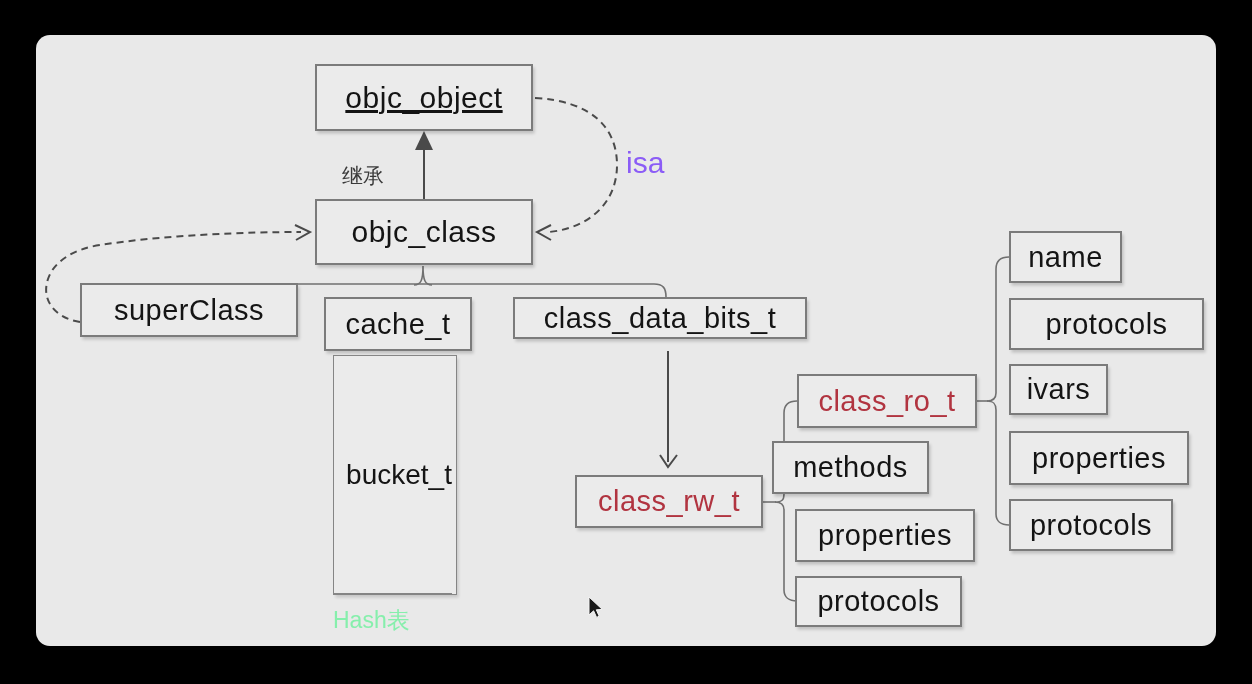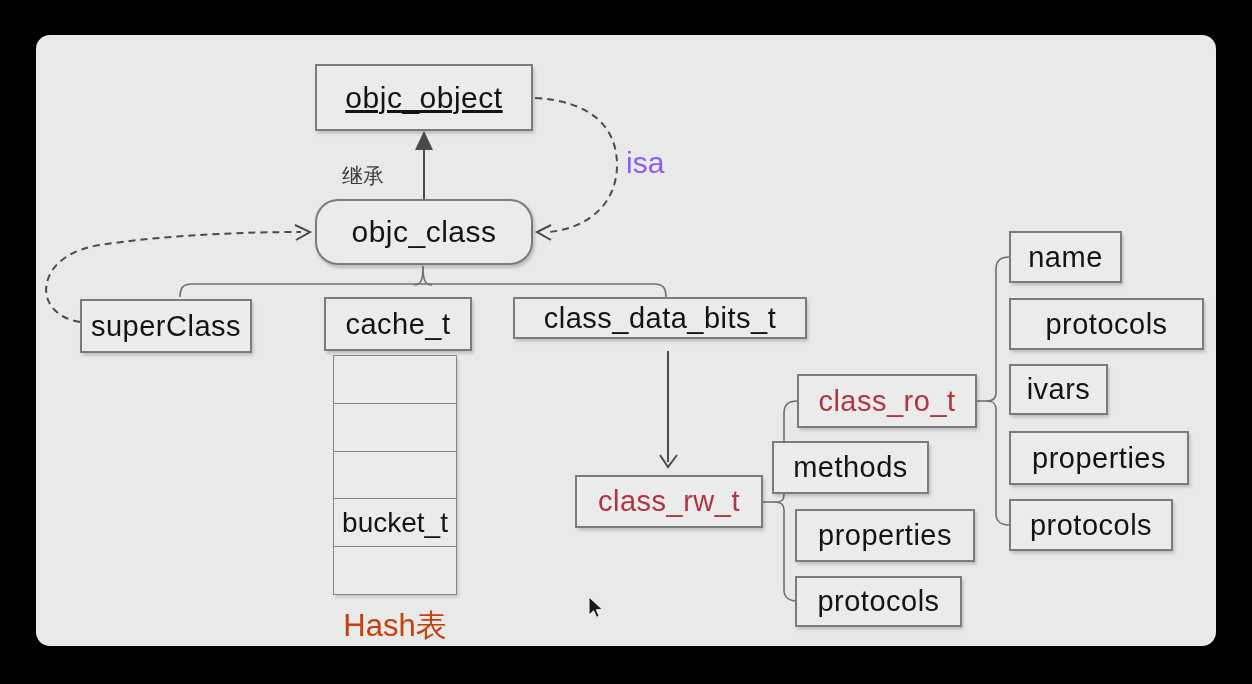--- a/index.html
+++ b/index.html
@@ -16,52 +16,52 @@
   .node{
     position:absolute;box-sizing:border-box;
     background:var(--box-bg,#ebebeb);
     border:2px solid var(--box-border,#7b7b7b);
     display:flex;align-items:center;justify-content:center;
     font-size:29px;color:#141414;letter-spacing:.5px;
     box-shadow:1.5px 2.5px 3px rgba(0,0,0,.18);
   }
   .node.red{color:var(--accent-red,#b13440);}
   #node-objc-object{left:315px;top:64px;width:218px;height:67px;font-size:30px;text-decoration:underline;}
-  #node-objc-class{left:315px;top:199px;width:218px;height:66px;font-size:30px;border-radius:23px;}
-  #node-superclass{left:80px;top:299px;width:172px;height:54px;}
+  #node-objc-class{left:315px;top:199px;width:218px;height:66px;font-size:30px;}
+  #node-superclass{left:80px;top:283px;width:218px;height:54px;}
   #node-cache-t{left:324px;top:297px;width:148px;height:54px;}
   #node-class-data-bits-t{left:513px;top:297px;width:294px;height:42px;}
   #node-class-rw-t{left:575px;top:475px;width:188px;height:53px;}
   #node-class-ro-t{left:797px;top:374px;width:180px;height:54px;}
   #node-methods{left:772px;top:441px;width:157px;height:53px;}
   #node-properties-rw{left:795px;top:509px;width:180px;height:53px;}
   #node-protocols-rw{left:795px;top:576px;width:167px;height:51px;}
   #node-name{left:1009px;top:231px;width:113px;height:52px;}
   #node-methodlist{left:1009px;top:298px;width:195px;height:52px;}
   #node-ivars{left:1009px;top:364px;width:99px;height:51px;}
   #node-properties-ro{left:1009px;top:431px;width:180px;height:54px;}
   #node-protocols-ro{left:1009px;top:499px;width:164px;height:52px;}
 
   #cache-table{
     position:absolute;left:333px;top:355px;width:124px;height:240px;
     box-sizing:border-box;border:1.5px solid #858585;
-    display:flex;flex-direction:column;background:var(--box-bg,#ebebeb);
+    display:flex;flex-direction:row;background:var(--box-bg,#ebebeb);
     box-shadow:1.5px 2.5px 3px rgba(0,0,0,.15);
   }
   #cache-table .row{
     flex:1;box-sizing:border-box;border-bottom:1.5px solid #858585;
     display:flex;align-items:center;justify-content:center;
     font-size:28px;color:#141414;
   }
   #cache-table .row:last-child{border-bottom:none;}
 
   .float-label{position:absolute;color:#8b5cf6;}
   #label-inherit{left:342px;top:162px;font-size:21px;color:#3a3a3a;}
   #label-isa{left:626px;top:146px;font-size:30px;}
-  #label-hash{left:333px;top:605px;width:124px;text-align:center;font-size:31px;color:#c2410c;}
+  #label-hash{left:333px;top:605px;width:124px;text-align:left;font-size:23px;color:#86efac;}
 
   
   .solid-line{stroke:var(--line-color,#4a4a4a);stroke-width:2;fill:none;}
   .solid-fill{fill:var(--line-color,#4a4a4a);}
   .dashed{stroke:var(--line-color,#4a4a4a);stroke-width:2;fill:none;stroke-dasharray:7 5;}
   .head{stroke:var(--line-color,#4a4a4a);stroke-width:2;fill:none;}
   .brace{stroke:var(--brace-color,#707070);stroke-width:1.6;fill:none;}
   #cursor{position:absolute;left:585px;top:594px;}
 </style>
 </head>

